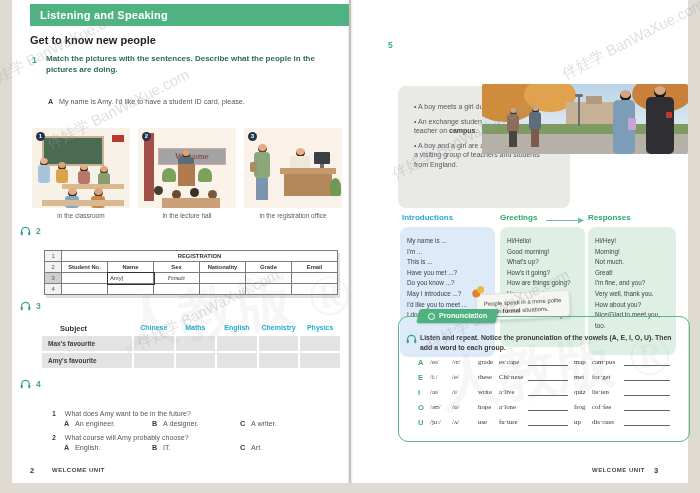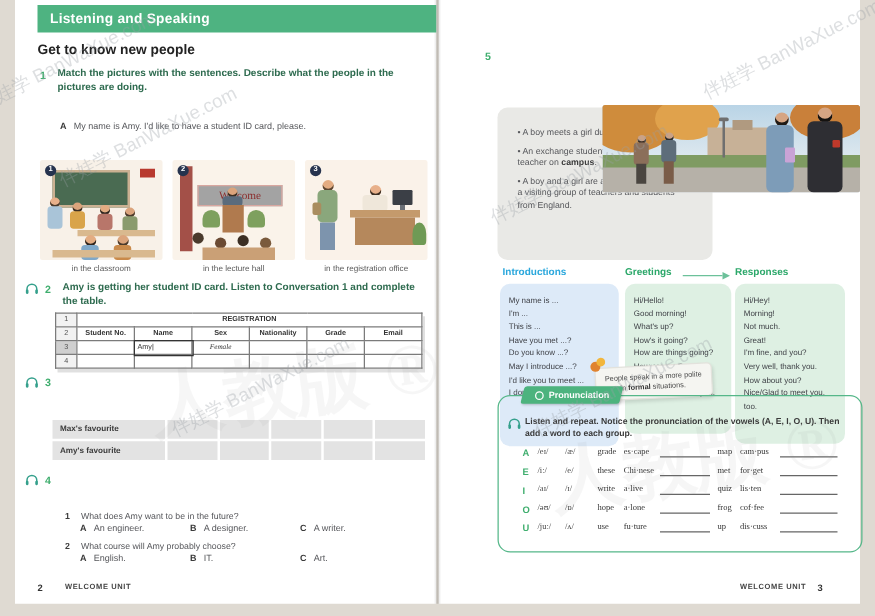--- a/index.html
+++ b/index.html
@@ -127,21 +127,20 @@
   <div class="caption" style="left:32px;">in the classroom</div>
   <div class="caption" style="left:138px;">in the lecture hall</div>
   <div class="caption" style="left:244px;">in the registration office</div>
 
   <svg class="abs hp-icon" style="left:20px;top:226px;" width="11" height="10" viewBox="0 0 24 20">
       <path d="M3.5 14 v-4 a8.5 8 0 0 1 17 0 v4" fill="none" stroke="currentColor" stroke-width="2.6"></path>
       <rect x="1.5" y="11.5" width="4.6" height="7.5" rx="2" fill="currentColor"></rect>
       <rect x="17.9" y="11.5" width="4.6" height="7.5" rx="2" fill="currentColor"></rect>
     </svg>
   <div class="abs act-num" style="left:36px;top:226px;">2</div>
-  <div class="abs act-text" style="left:50px;top:225px;width:290px;">Amy is getting her student ID card. Listen to Conversation 1 and complete the table.</div>
 
   <div class="abs" style="left:44px;top:250px;box-shadow:2px 3px 0 rgba(0,0,0,.12);">
     <table class="reg">
       <tbody>
           <tr>
         <td class="rn">1</td>
         <td class="hd" colspan="6">REGISTRATION</td>
       </tr>
       <tr>
         <td class="rn">2</td>
@@ -174,20 +173,28 @@
       </table>
   </div>
 
   <svg class="abs hp-icon" style="left:20px;top:301px;" width="11" height="10" viewBox="0 0 24 20">
       <path d="M3.5 14 v-4 a8.5 8 0 0 1 17 0 v4" fill="none" stroke="currentColor" stroke-width="2.6"></path>
       <rect x="1.5" y="11.5" width="4.6" height="7.5" rx="2" fill="currentColor"></rect>
       <rect x="17.9" y="11.5" width="4.6" height="7.5" rx="2" fill="currentColor"></rect>
     </svg>
   <div class="abs act-num" style="left:36px;top:301px;">3</div>
 
+  <div class="sub-row" style="left:42px;top:324px;">
+    <div style="width:90px;font-size:7.5px;font-weight:bold;color:#333;padding-left:18px;box-sizing:border-box;">Subject</div>
+    <div class="sub-head">Chinese</div>
+    <div class="sub-head">Maths</div>
+    <div class="sub-head">English</div>
+    <div class="sub-head">Chemistry</div>
+    <div class="sub-head">Physics</div>
+  </div>
   <div class="sub-row" style="left:42px;top:336px;">
     <div class="sub-cell sub-label">Max's favourite</div>
     <div class="sub-cell sub-tick"></div>
     <div class="sub-cell sub-tick"></div>
     <div class="sub-cell sub-tick"></div>
     <div class="sub-cell sub-tick"></div>
     <div class="sub-cell sub-tick"></div>
   </div>
   <div class="sub-row" style="left:42px;top:353px;">
     <div class="sub-cell sub-label">Amy's favourite</div>

